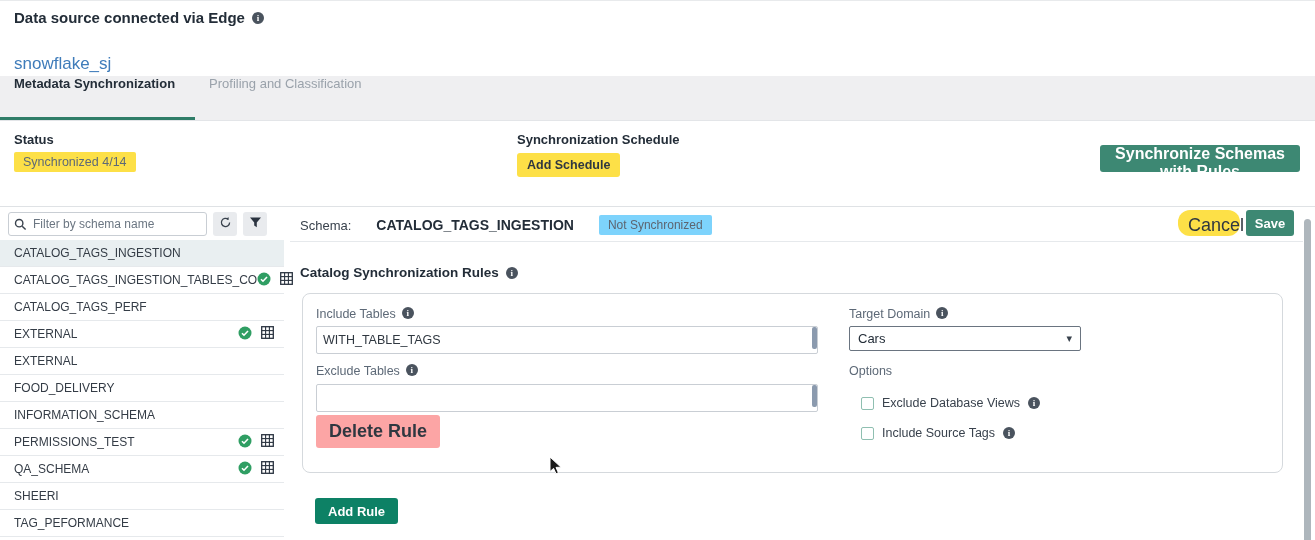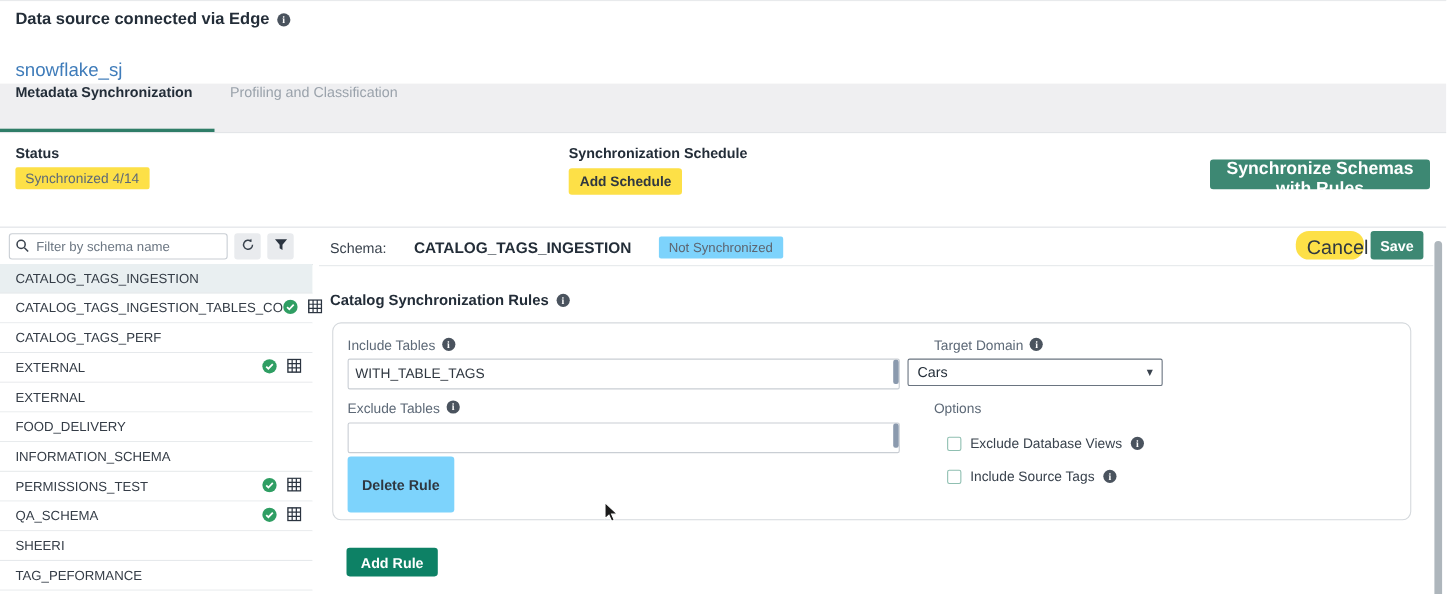--- a/index.html
+++ b/index.html
@@ -58,24 +58,24 @@
   
   .rule-card { position:absolute; left:302px; top:292px; width:981px; height:180px; border:1px solid #d5d9dd; border-radius:8px; background:#ffffff; }
   .field-label { font-size:12.5px; color:#5d6977; display:flex; align-items:flex-start; gap:6px; }
   .inc-label { position:absolute; left:13px; top:13px; }
   .text-input-wrap { position:absolute; left:13px; width:502px; height:28px; }
   .inc-input-wrap { top:32px; }
   .exc-label { position:absolute; left:13px; top:70px; }
   .exc-input-wrap { top:90px; }
   .rule-input { width:100%; height:100%; border:1px solid #c9ced4; border-radius:2px; font-size:12.5px; color:#2f3740; padding:0 10px 0 6px; font-family:inherit; outline:none; }
   .input-thumb { position:absolute; right:1px; top:1px; width:5px; height:22px; background:#8b9aae; border-radius:2px; }
-  .delete-rule-btn { position:absolute; left:13px; top:121px; font-size:13px; font-weight:bold; padding:18px 13px; background:#7dd3fc; }
+  .delete-rule-btn { position:absolute; left:13px; top:121px; font-size:18px; font-weight:bold; padding:6px 13px; background:#fca5a5; }
 
   .td-label { position:absolute; left:546px; top:13px; }
-  .domain-select { position:absolute; left:522px; top:32px; width:232px; height:25px; border:1px solid #6a7480; border-radius:2px;
+  .domain-select { position:absolute; left:546px; top:32px; width:232px; height:25px; border:1px solid #6a7480; border-radius:2px;
                    display:flex; align-items:center; font-size:13px; color:#232d38; padding:0 8px; cursor:pointer; background:#ffffff; }
   .domain-caret { margin-left:auto; font-size:11px; color:#39424d; }
   .options-label { position:absolute; left:546px; top:70px; }
   .checkbox-row { position:absolute; left:558px; display:flex; align-items:center; gap:8px; font-size:12.5px; color:#39424d;margin-top:12px; }
   .cbr1 { top:90px; } .cbr2 { top:120px; }
   .checkbox { width:13px; height:13px; border:1px solid #8fbfb1; border-radius:2px; background:#ffffff; cursor:pointer; flex:0 0 auto; }
 
   .add-rule-btn { position:absolute; left:315px; top:497px; height:26px; padding:0 13px; font-size:13px; background:#0d8165; }
 
   

